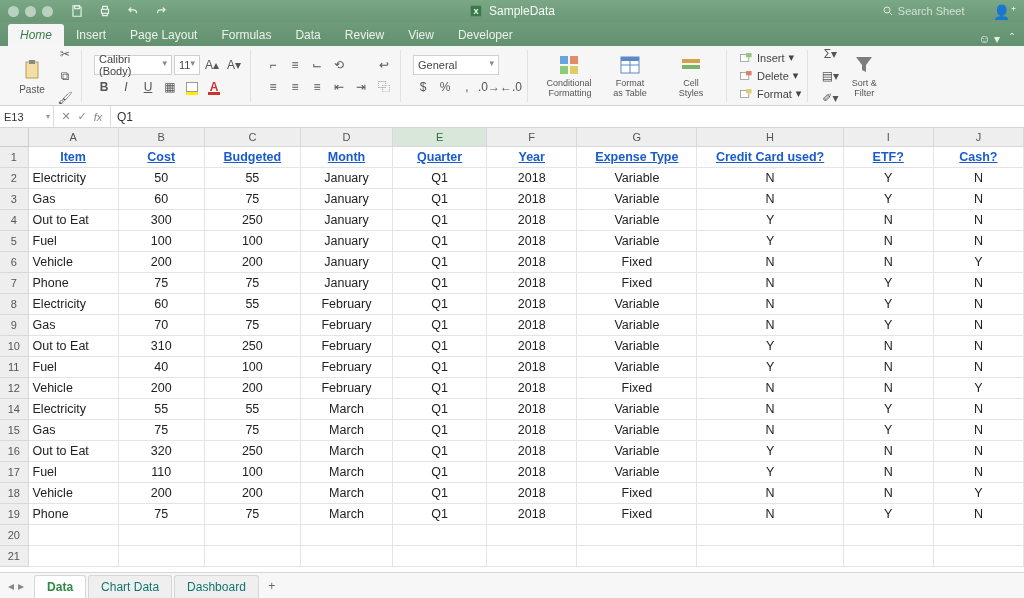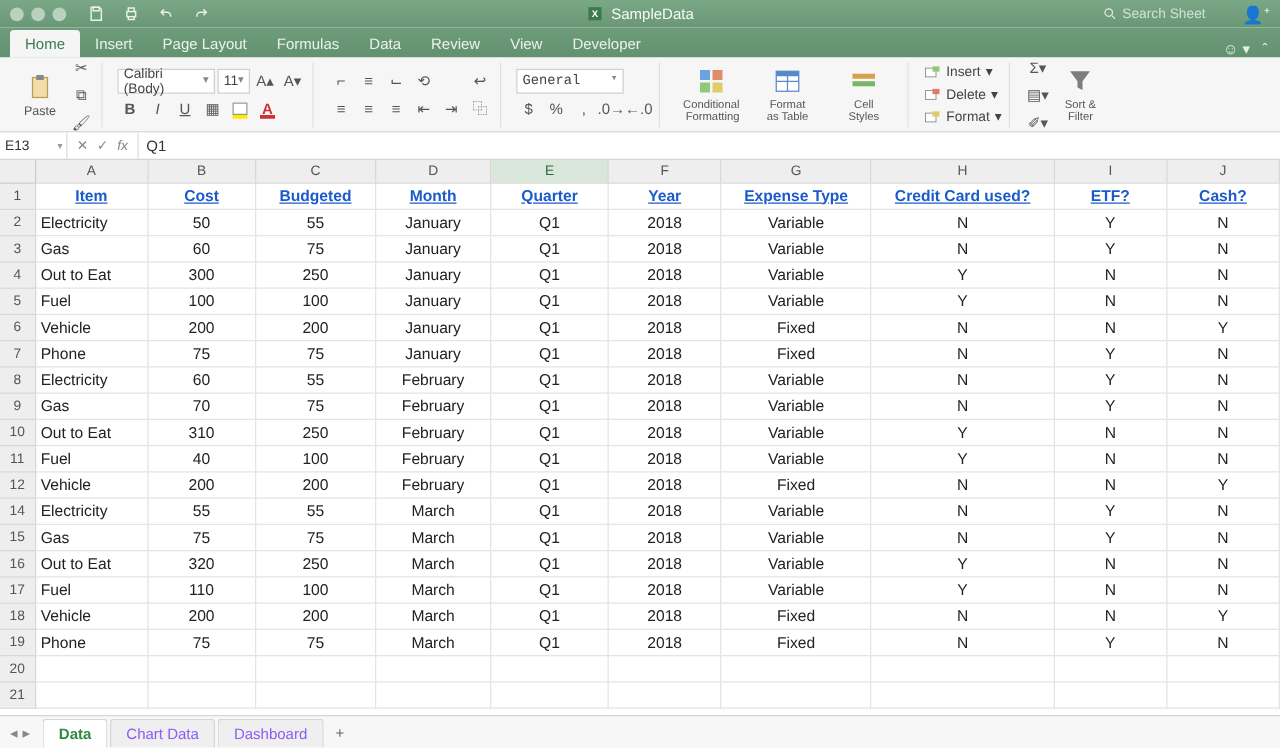--- a/index.html
+++ b/index.html
@@ -13,21 +13,21 @@
 .qat svg { width:14px; height:14px; }
 .title-center { position:absolute; left:50%; transform:translateX(-50%); display:flex; align-items:center; gap:6px; color:#f5fbf6; }
 .title-right { margin-left:auto; display:flex; align-items:center; gap:6px; }
 .search-top { display:flex; align-items:center; gap:4px; color:#e5efe7; font-size:11px; }
 .search-top input { background:transparent; border:none; color:#e5efe7; width:90px; outline:none; font-size:11px; }
 .search-top input::placeholder { color:#d1e1d4; }
 
 
 .menubar { height:24px; background:linear-gradient(#6f9d7c,#62916f); display:flex; align-items:flex-end; padding-left:8px; color:#eaf2eb; font-size:12px; }
 .menutab { padding:4px 12px; cursor:pointer; }
-.menutab.active { background:#f5f5f5; color:#3c7a4c; border-radius:3px 3px 0 0; }
+.menutab.active { background:#f5f5f5; color:#3c7a4c; border-radius:3px 3px 0 0;font-style:italic; }
 .menubar .right { margin-left:auto; display:flex; align-items:center; gap:10px; padding-right:10px; color:#e6f0e8;}
 
 
 .ribbon { height:60px; background:#f6f6f6; border-bottom:1px solid #d2d2d2; display:flex; align-items:center; padding:4px 6px; gap:6px; }
 .rgroup { display:flex; align-items:center; gap:3px; padding:0 6px; border-right:1px solid #e1e1e1; height:52px; }
 .rgroup:last-child { border-right:none; }
 .paste { display:flex; flex-direction:column; align-items:center; justify-content:center; gap:1px; font-size:10px; color:#555; width:40px; }
 .paste svg { width:24px; height:26px; }
 .vstack { display:flex; flex-direction:column; gap:2px; }
 .hstack { display:flex; align-items:center; gap:2px; }
@@ -62,21 +62,21 @@
 td.cell.center { text-align:center; }
 td.cell.active { outline:2px solid #2d8a3f; outline-offset:-2px; background:#fff;}
 col.cA { width:90px;} col.cB { width:86px;} col.cC { width:96px;} col.cD { width:92px;}
 col.cE { width:94px;} col.cF { width:90px;} col.cG { width:120px;} col.cH { width:146px;}
 col.cI { width:90px;} col.cJ { width:90px;}
 
 
 .sheetbar { position:absolute; bottom:0; left:0; right:0; height:26px; background:#f7f7f7; border-top:1px solid #d6d6d6; display:flex; align-items:center; padding:0 8px; gap:2px; font-size:12px;}
 .navset { display:flex; gap:4px; margin-right:8px; color:#888;}
 .navset span { cursor:pointer; }
-.sheettab { padding:4px 12px; background:#efefef; border:1px solid #d6d6d6; border-bottom:none; border-radius:3px 3px 0 0; color:#8b5cf6; cursor:pointer; position:relative; top:1px;}
+.sheettab { padding:4px 12px; background:#efefef; border:1px solid #d6d6d6; border-bottom:none; border-radius:3px 3px 0 0; color:#0f766e; cursor:pointer; position:relative; top:1px;}
 .sheettab.active { background:#fff; color:#2d8a3f; font-weight:600; }
 .addsheet { width:22px; height:20px; display:flex; align-items:center; justify-content:center; color:#666; cursor:pointer;}
 </style>
 </head>
 <body>
 
 <div class="titlebar">
   <div class="traffic">
     <span></span>
     <span></span>
@@ -203,21 +203,21 @@
         <span class="iconbtn">⇥</span>
       </div>
     </div>
     <div class="vstack">
       <span class="iconbtn">↩</span>
       <span class="iconbtn">⿻</span>
     </div>
   </div>
   <div class="rgroup">
     <div class="vstack">
-      <div class="rib-select" style="width:86px;font-family:Liberation Mono, monospace;">General</div>
+      <div class="rib-select" style="width:86px;">General</div>
       <div class="hstack">
         <span class="iconbtn">$</span>
         <span class="iconbtn">%</span>
         <span class="iconbtn">,</span>
         <span class="iconbtn">.0→</span>
         <span class="iconbtn">←.0</span>
       </div>
     </div>
   </div>
   <div class="rgroup">

